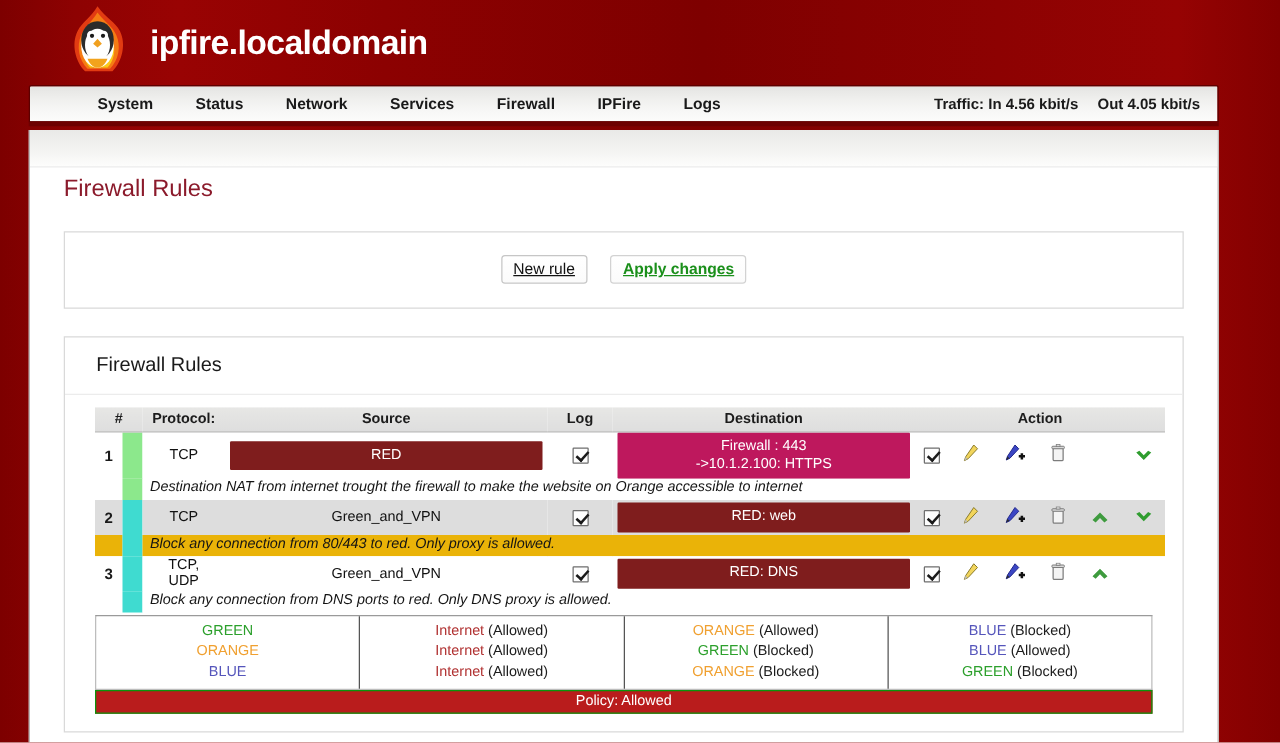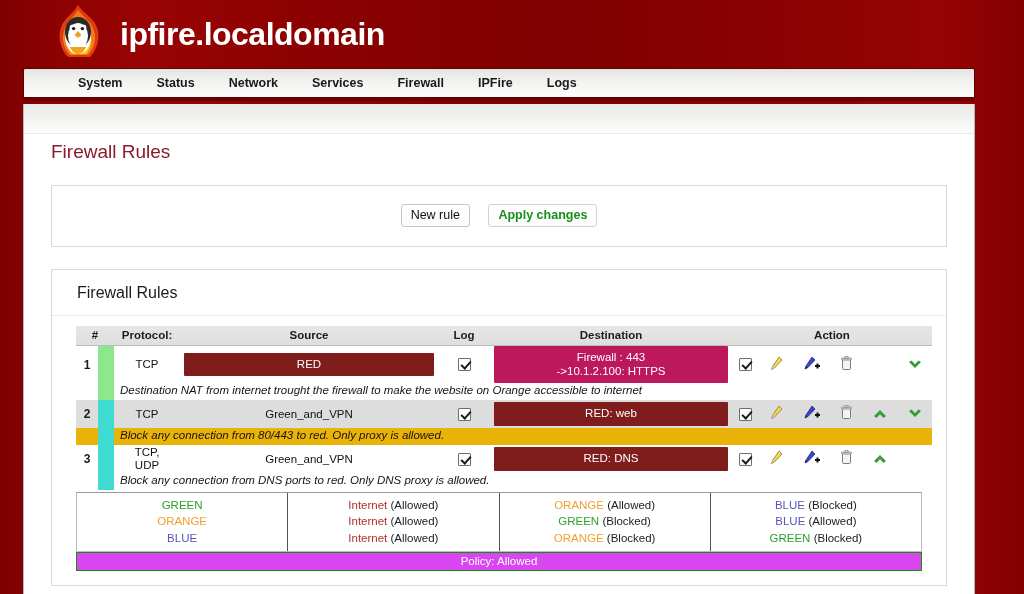--- a/index.html
+++ b/index.html
@@ -23,21 +23,21 @@
     padding-left: 46px;
   }
   .logo {
     width: 64px; height: 62px;
     position: relative;
     flex: none;
     margin-right: 10px;
   }
   .hostname {
     color: #ffffff;
-    font-size: 32px;
+    font-size: 27px;
     font-weight: bold;
     letter-spacing: -0.5px;
     white-space: nowrap;
   }
 
   
   .navwrap {
     margin: 0 49px 0 23px;
     height: 30px;
     background: linear-gradient(to bottom, #e4e4e2 0%, #efefed 35%, #f7f7f6 70%, #fcfcfb 100%);
@@ -104,20 +104,21 @@
   .btn {
     display: inline-block;
     font-size: 12.5px;
     padding: 3px 9px 4px 9px;
     border: 1px solid #c6c6c6;
     border-radius: 3px;
     background: linear-gradient(to bottom, #ffffff 0%, #fbfbfb 100%);
     color: #111;
     cursor: pointer;
     margin: 0 7px;
+    text-decoration: underline;
   }
   .btn.apply { color: #1a8f1a; font-weight: bold; border-color: #d2d2d2; }
 
   .box-title {
     font-size: 16px;
     color: #1a1a1a;
     padding: 14px 0 13px 25px;
     border-bottom: 1px solid #ececec;
   }
   .box-body { padding: 10px 24px 14px 24px; }
@@ -227,21 +228,21 @@
     font-size: 11.5px;
     line-height: 1.42;
   }
   .legend-col:last-child { border-right: none; }
   .z-green  { color: #2ca02c; }
   .z-orange { color: #f0a030; }
   .z-blue   { color: #5555bb; }
   .z-red    { color: #b03030; }
   .st { color: #1c1c1c; text-align: center; }
   .policy {
-    background: #d946ef;
+    background: #b91c1c;
     color: #ffffff;
     text-align: center;
     font-size: 11.5px;
     padding: 2px 0 3px 0;
     border: 1px solid #0a930a;
   }
 </style>
 </head>
 <body>
 
@@ -267,20 +268,24 @@
 
 <div class="navwrap">
   <div class="menu">
     <div class="menu-item">System</div>
     <div class="menu-item">Status</div>
     <div class="menu-item">Network</div>
     <div class="menu-item">Services</div>
     <div class="menu-item">Firewall</div>
     <div class="menu-item">IPFire</div>
     <div class="menu-item">Logs</div>
+  </div>
+  <div class="traffic">
+    <span style="margin-left:0">Traffic: In 4.56 kbit/s</span>
+    <span>Out 4.05 kbit/s</span>
   </div>
 </div>
 
 <div class="panel">
   <div class="panel-top"></div>
 
   <div class="page-title">Firewall Rules</div>
 
   <div class="box">
     <div class="box-actions">

